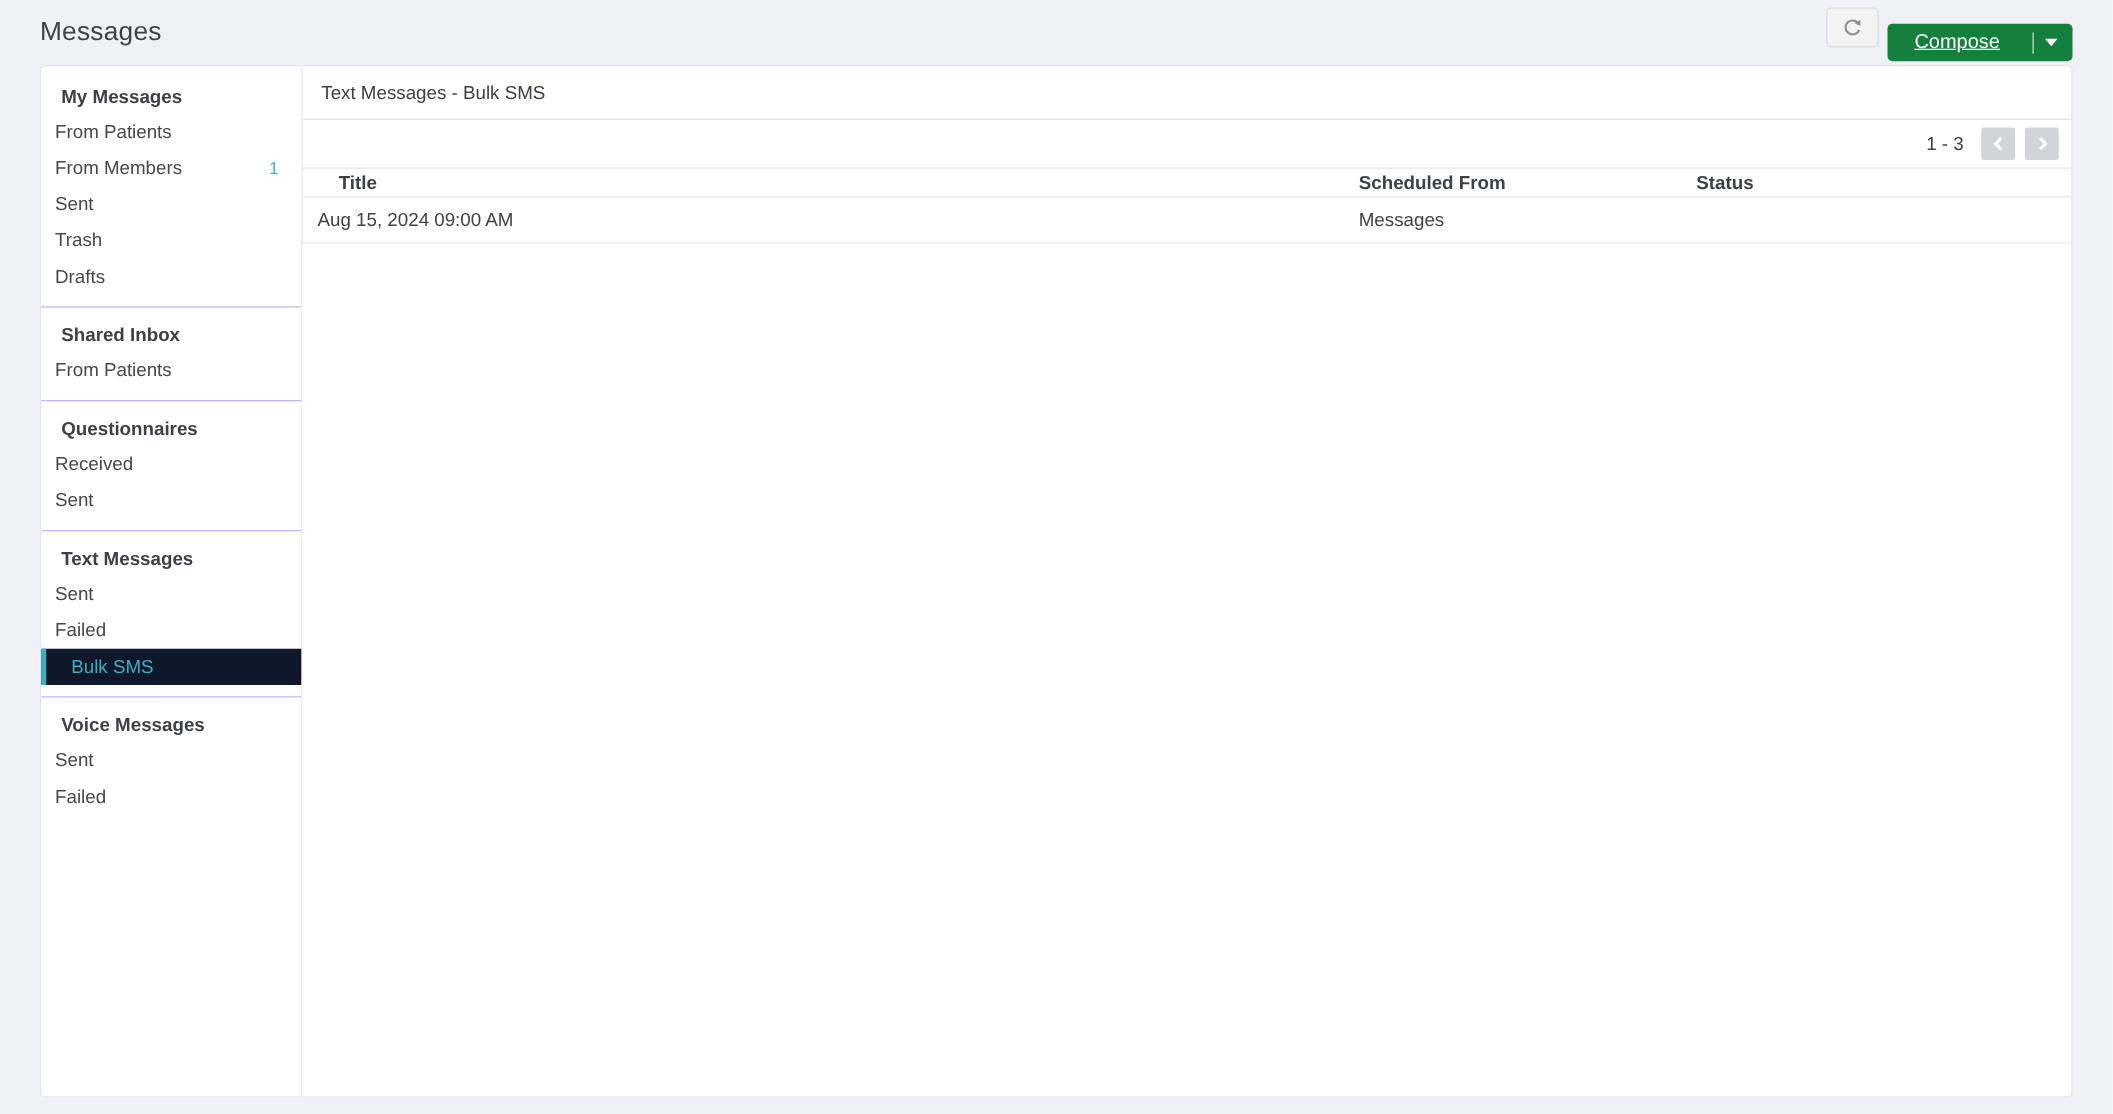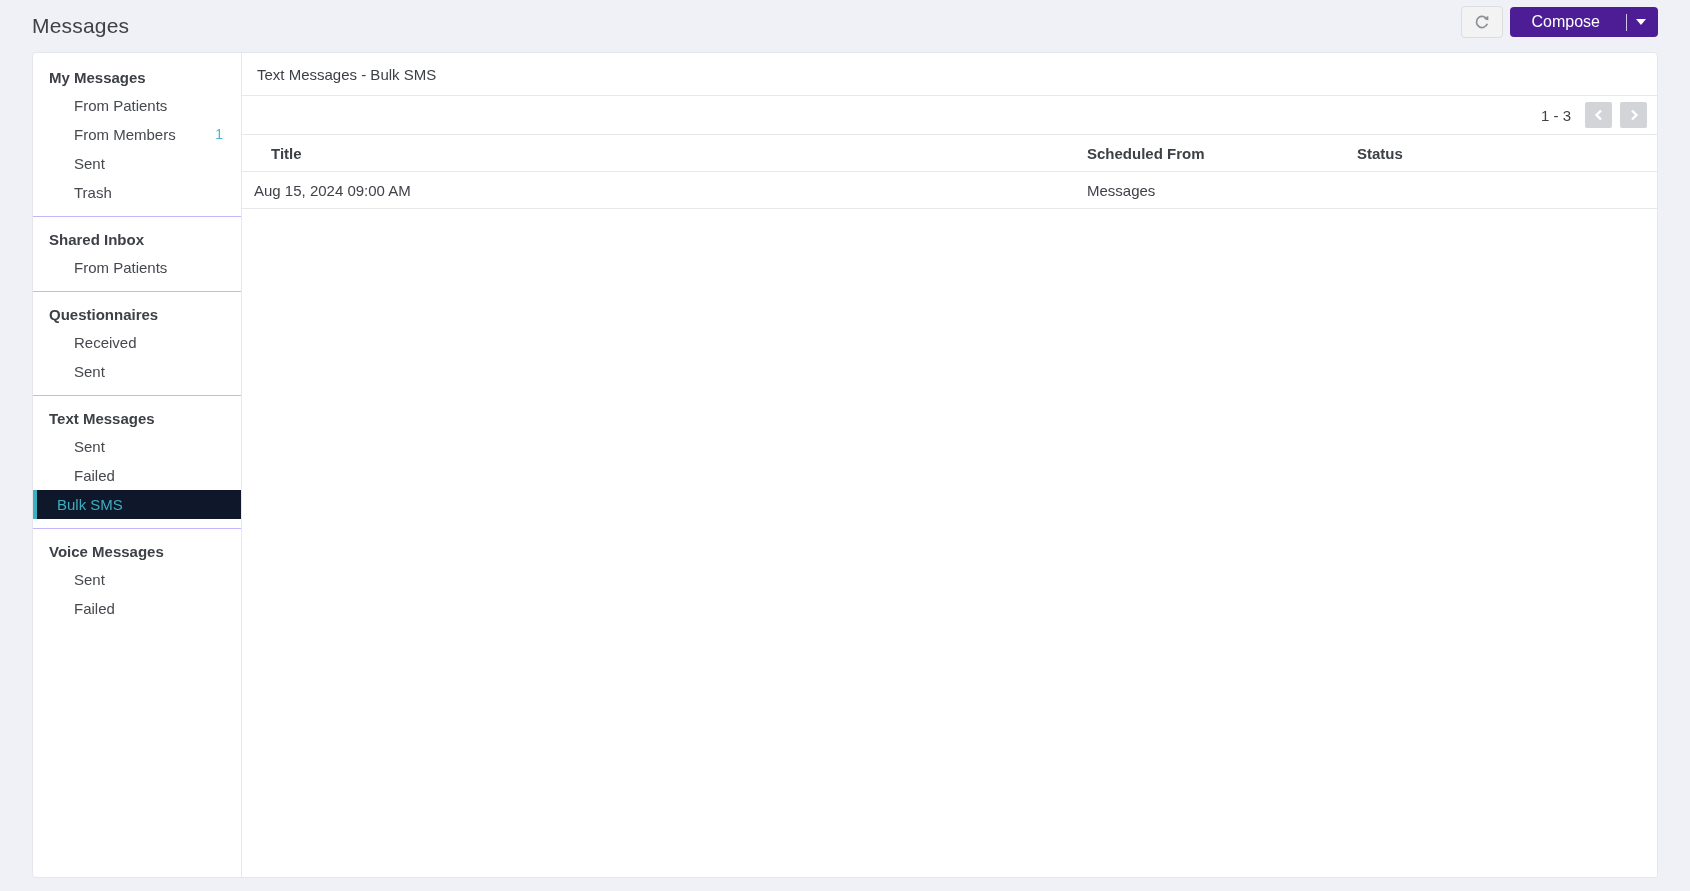--- a/index.html
+++ b/index.html
@@ -23,27 +23,28 @@
     position: absolute; right: 32px; top: 6px;
     display: flex; align-items: flex-start; gap: 7px;
   }
   .refresh-btn {
     width: 42px; height: 32px;
     background: #f3f3f4; border: 1px solid #dcdde0; border-radius: 4px;
     display: flex; align-items: center; justify-content: center;
     cursor: pointer;
   }
   .compose-btn {
-    height: 30px; margin-top: 1px;
-    background: #4c1d95; border: none; border-radius: 4px;
+    height: 30px; margin-top: 13px;
+    background: #15803d; border: none; border-radius: 4px;
     color: #ffffff; font-size: 16px;
     display: flex; align-items: center;
     padding: 0 12px 0 22px;
     cursor: pointer;
     font-family: inherit;
+    text-decoration: underline;
   }
   .compose-btn .label { padding-right: 26px; }
   .compose-btn .separator {
     width: 1px; height: 17px; background: rgba(255,255,255,.75);
     margin-right: 9px;
   }
   .caret-down {
     width: 0; height: 0;
     border-left: 5px solid transparent;
     border-right: 5px solid transparent;
@@ -65,21 +66,21 @@
     border-right: 1px solid #e7e8eb;
     padding-top: 2px;
   }
   .side-section { padding: 8px 0 9px 0; border-bottom: 1px solid #c4b5fd; }
   .side-section:last-child { border-bottom: none; }
   .side-section-header {
     padding: 6px 16px 5px 16px;
     font-size: 15px; font-weight: 700; color: #3d4046;
   }
   .side-item {
-    padding: 5px 14px 5px 37px;
+    padding: 5px 14px 5px 7px;
     font-size: 15px; color: #45484e;
     display: flex; justify-content: space-between;
     cursor: pointer;
     border-left: 4px solid transparent;
     line-height: 19px;
   }
   .side-item .badge { color: #49b3d1; font-size: 14px; padding-right: 4px; }
   .side-item.selected {
     background: #0f172a;
     border-left-color: #3cafc0;
@@ -106,21 +107,21 @@
     background: #d2d4d7; border: none; border-radius: 2px;
     display: flex; align-items: center; justify-content: center;
     cursor: pointer;
   }
   .grid-row {
     display: grid;
     grid-template-columns: 1fr 270px 312px;
     align-items: center;
   }
   .table-header {
-    height: 38px;
+    height: 24px;
     border-top: 1px solid #e7e8eb;
     border-bottom: 1px solid #e7e8eb;
     font-size: 15px; font-weight: 700; color: #3d4046;
   }
   .data-row {
     height: 37px;
     border-bottom: 1px solid #e7e8eb;
     font-size: 15px; color: #3f4248;
     cursor: pointer;
   }
@@ -161,20 +162,23 @@
         </div>
         <div class="side-item">
           <span>From Members</span>
           <span class="badge">1</span>
         </div>
         <div class="side-item">
           <span>Sent</span>
         </div>
         <div class="side-item">
           <span>Trash</span>
+        </div>
+        <div class="side-item">
+          <span>Drafts</span>
         </div>
       </div>
       <div class="side-section">
         <div class="side-section-header">Shared Inbox</div>
         <div class="side-item">
           <span>From Patients</span>
         </div>
       </div>
       <div class="side-section">
         <div class="side-section-header">Questionnaires</div>

